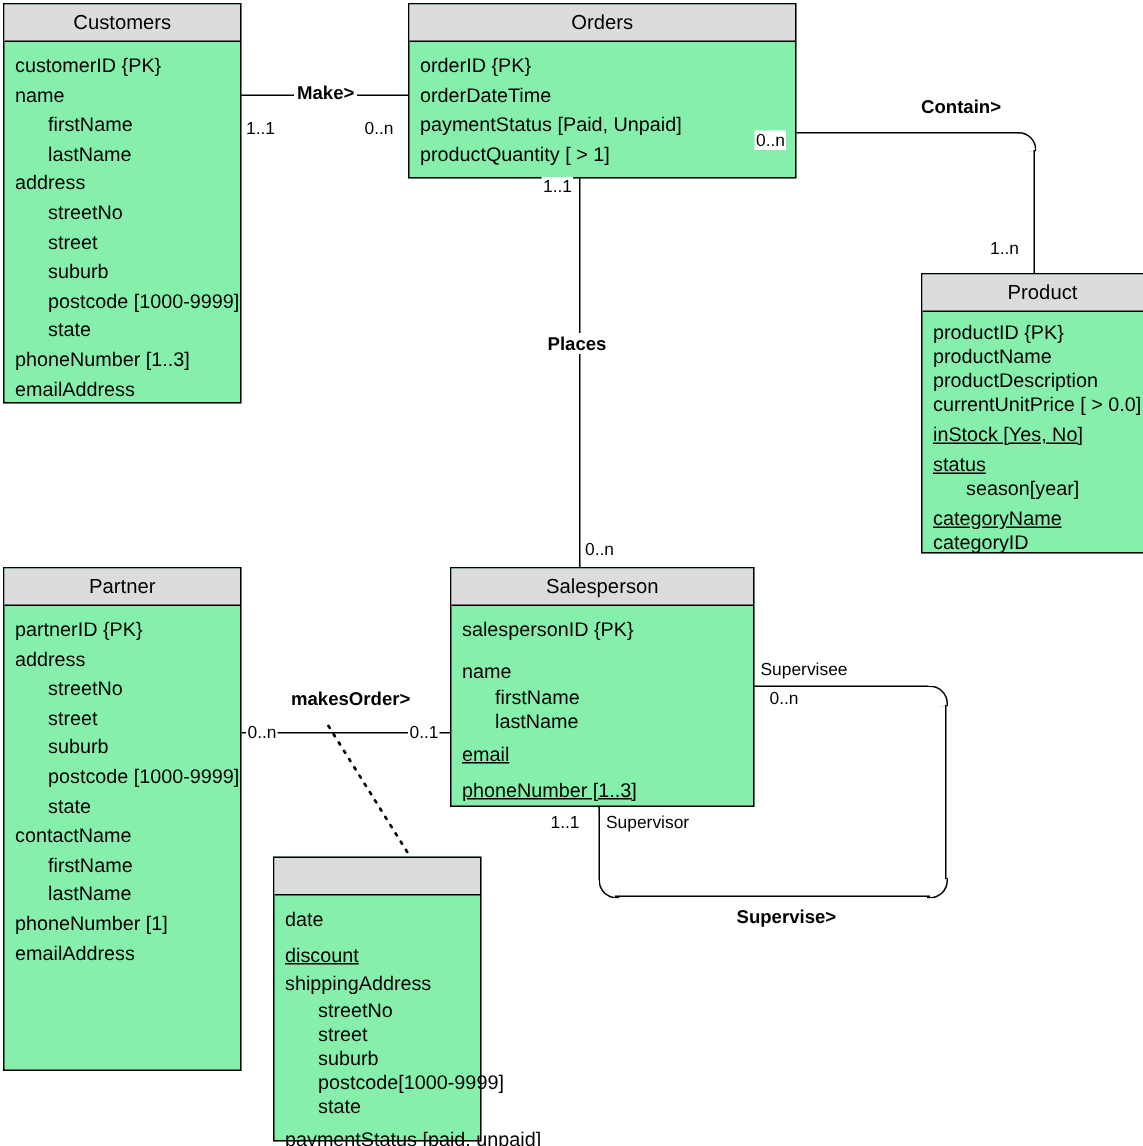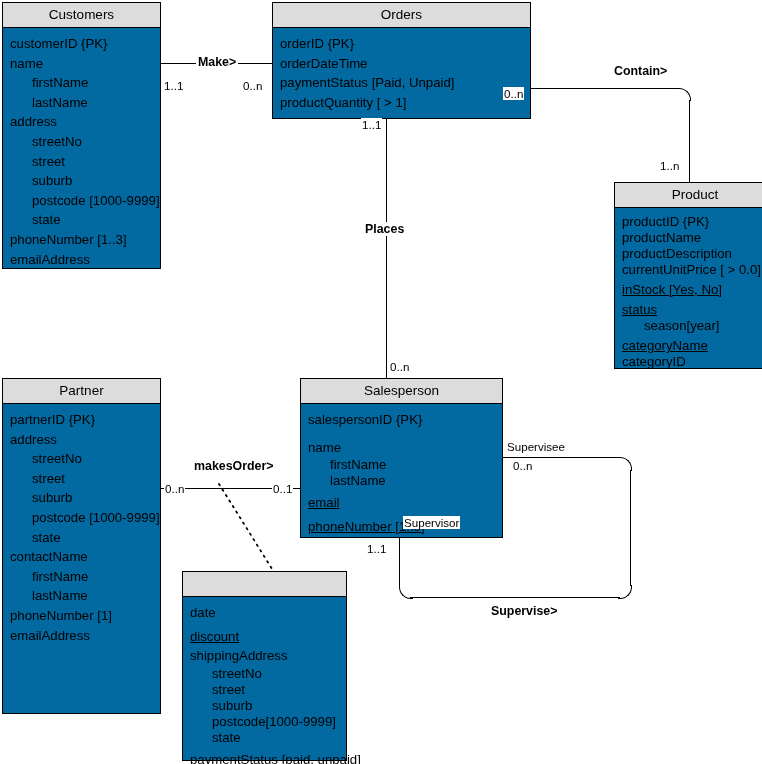--- a/index.html
+++ b/index.html
@@ -17,21 +17,21 @@
     height: 764px;
     background: #ffffff;
     overflow: hidden;
   }
 
   
   .entity {
     position: absolute;
     box-sizing: border-box;
     border: 1.6px solid #000000;
-    background: #0369a1;
+    background: #86efac;
     z-index: 5;
   }
   .entity-header {
     box-sizing: border-box;
     background: #dcdcdc;
     border-bottom: 1.6px solid #000000;
     text-align: center;
     font-size: 13.5px;
     line-height: 24px;
     height: 25px;
@@ -223,21 +223,21 @@
     <div class="entity-body">
       <div class="attr">salespersonID {PK}</div>
       <div class="attr gap-top">name</div>
       <div class="attr indent tight">firstName</div>
       <div class="attr indent tight">lastName</div>
       <div class="attr gap-small">email</div>
       <div class="attr gap-small">phoneNumber [1..3]</div>
     </div>
   </div>
 
-  <div class="entity" style="left:182px; top:571px; width:165px; height:190px;">
+  <div class="entity" style="left:182px; top:571px; width:139px; height:190px;">
     <div class="entity-header"></div>
     <div class="entity-body">
       <div class="attr">date</div>
       <div class="attr gap-small">discount</div>
       <div class="attr">shippingAddress</div>
       <div class="attr indent tight">streetNo</div>
       <div class="attr indent tight">street</div>
       <div class="attr indent tight">suburb</div>
       <div class="attr indent tight">postcode[1000-9999]</div>
       <div class="attr indent tight">state</div>
@@ -257,16 +257,16 @@
   <div class="card" style="left:361px; top:118px;">1..1</div>
   <div class="card" style="left:389px; top:360px;">0..n</div>
 
   <div class="rel-label" style="left:192px; top:459px;">makesOrder&gt;</div>
   <div class="card" style="left:164px; top:482px;">0..n</div>
   <div class="card" style="left:272px; top:482px;">0..1</div>
 
   <div class="rel-label" style="left:489px; top:604px;">Supervise&gt;</div>
   <div class="role" style="left:506px; top:440px;">Supervisee</div>
   <div class="card" style="left:512px; top:459px;">0..n</div>
-  <div class="role" style="left:403px; top:516px;">Supervisor</div>
+  <div class="role" style="left:403px; top:542px;">Supervisor</div>
   <div class="card" style="left:366px; top:542px;">1..1</div>
 
 </div>
 
 </body></html>

